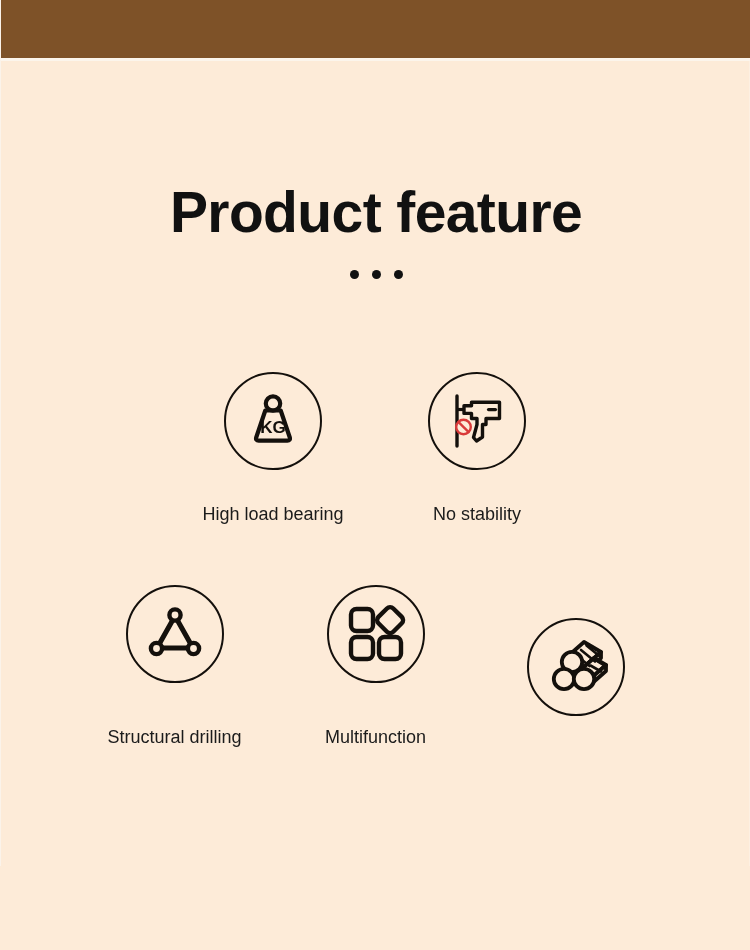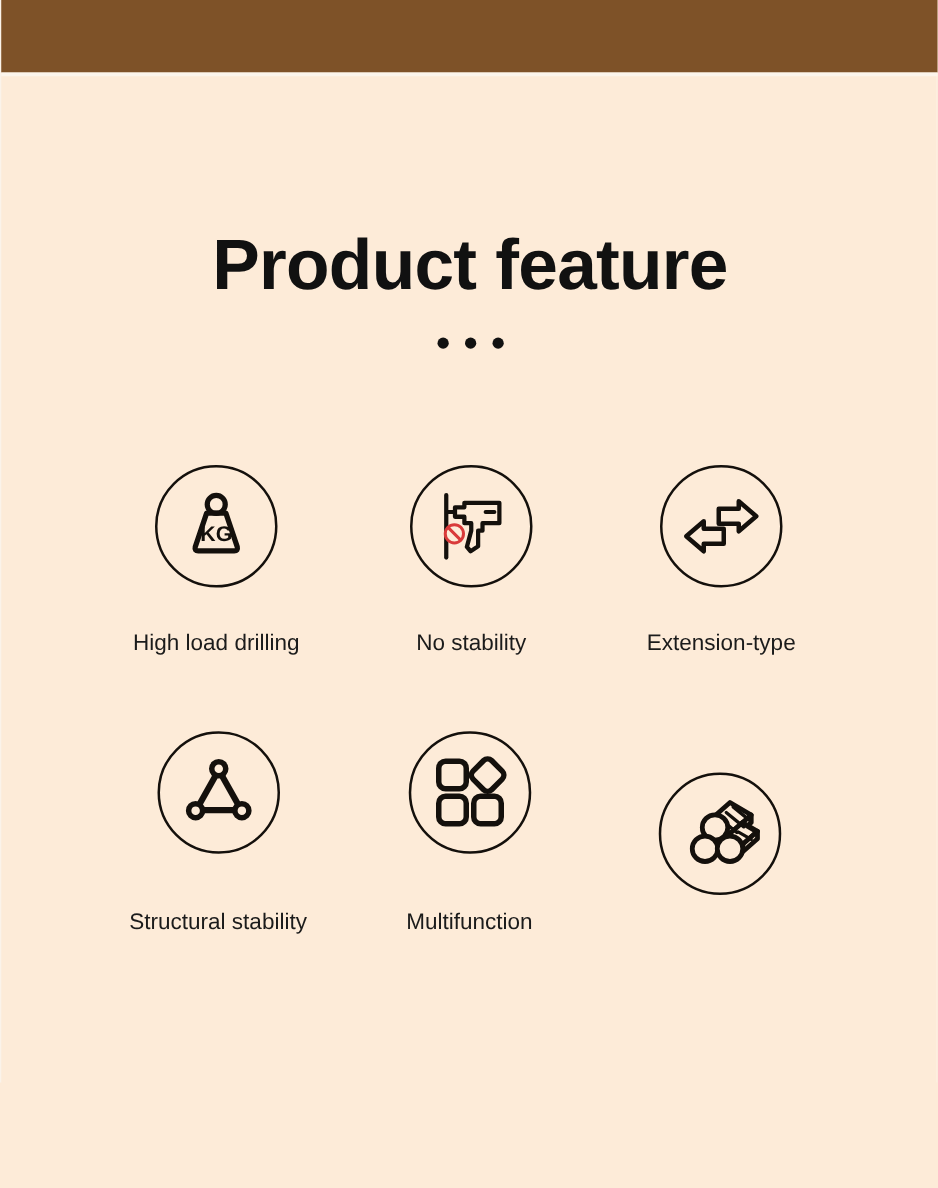--- a/index.html
+++ b/index.html
@@ -155,21 +155,21 @@
       <div class="feature-cell">
         <div class="icon-circle">
           <svg width="66" height="66" viewBox="0 0 66 66" aria-hidden="true">
             <g fill="none" stroke="#14100c" stroke-width="4.2" stroke-linejoin="round" stroke-linecap="round">
               <circle cx="33" cy="15.5" r="7.2"></circle>
               <path d="M25.3 22.5 L16.2 49.5 Q15.4 52.6 18.6 52.6 L47.4 52.6 Q50.6 52.6 49.8 49.5 L40.7 22.5 Z"></path>
             </g>
             <text x="33" y="45" text-anchor="middle" font-family="Liberation Sans, sans-serif" font-size="17" font-weight="bold" fill="#14100c">KG</text>
           </svg>
         </div>
-        <div class="feature-label">High load drilling</div>
+        <div class="feature-label">High load bearing</div>
       </div>
 
       <div class="feature-cell">
         <div class="icon-circle">
           <svg width="68" height="68" viewBox="0 0 68 68" aria-hidden="true">
 
             <path d="M14 9 L14 59" stroke="#14100c" stroke-width="3.4" stroke-linecap="round" fill="none"></path>
 
             <path d="M14 22.5 L21 22.5" stroke="#14100c" stroke-width="3.2" fill="none"></path>
 
@@ -182,52 +182,41 @@
 
             <g>
               <circle cx="20.5" cy="40" r="7.3" fill="#fdebd8" stroke="#d93a3a" stroke-width="2.4"></circle>
               <path d="M15.6 35.1 L25.4 44.9" stroke="#d93a3a" stroke-width="2.4" stroke-linecap="round"></path>
             </g>
           </svg>
         </div>
         <div class="feature-label">No stability</div>
       </div>
 
-      <div class="feature-cell">
-        <div class="icon-circle">
-          <svg width="64" height="50" viewBox="0 0 64 50" aria-hidden="true">
-
-            <path d="M30 11 L46 11 L46 5 L60 17 L46 29 L46 23 L30 23 Z" fill="none" stroke="#14100c" stroke-width="3.6" stroke-linejoin="round"></path>
-
-            <path d="M34 27 L18 27 L18 21 L4 33 L18 45 L18 39 L34 39 Z" fill="none" stroke="#14100c" stroke-width="3.6" stroke-linejoin="round"></path>
-          </svg>
-        </div>
-        <div class="feature-label">Extension-type</div>
-      </div>
 
     </div>
 
     <div class="feature-row row-2">
 
       <div class="feature-cell">
         <div class="icon-circle">
           <svg width="62" height="58" viewBox="0 0 62 58" aria-hidden="true">
             <g stroke="#14100c" stroke-width="5" stroke-linecap="round" fill="none">
               <path d="M31 11 L13 43"></path>
               <path d="M31 11 L49 43"></path>
               <path d="M13 43 L49 43"></path>
             </g>
             <g fill="#fdebd8" stroke="#14100c" stroke-width="4.4">
               <circle cx="31" cy="10" r="5.6"></circle>
               <circle cx="12.5" cy="43.5" r="5.6"></circle>
               <circle cx="49.5" cy="43.5" r="5.6"></circle>
             </g>
           </svg>
         </div>
-        <div class="feature-label">Structural stability</div>
+        <div class="feature-label">Structural drilling</div>
       </div>
 
       <div class="feature-cell">
         <div class="icon-circle">
           <svg width="64" height="64" viewBox="0 0 64 64" aria-hidden="true">
             <g fill="none" stroke="#14100c" stroke-width="4.4" stroke-linejoin="round">
               <rect x="7" y="7" width="22" height="22" rx="5.5"></rect>
               <rect x="7" y="35" width="22" height="22" rx="5.5"></rect>
               <rect x="35" y="35" width="22" height="22" rx="5.5"></rect>
               <rect x="35.6" y="7.6" width="21" height="21" rx="4.5" transform="rotate(45 46.1 18.1)"></rect>

